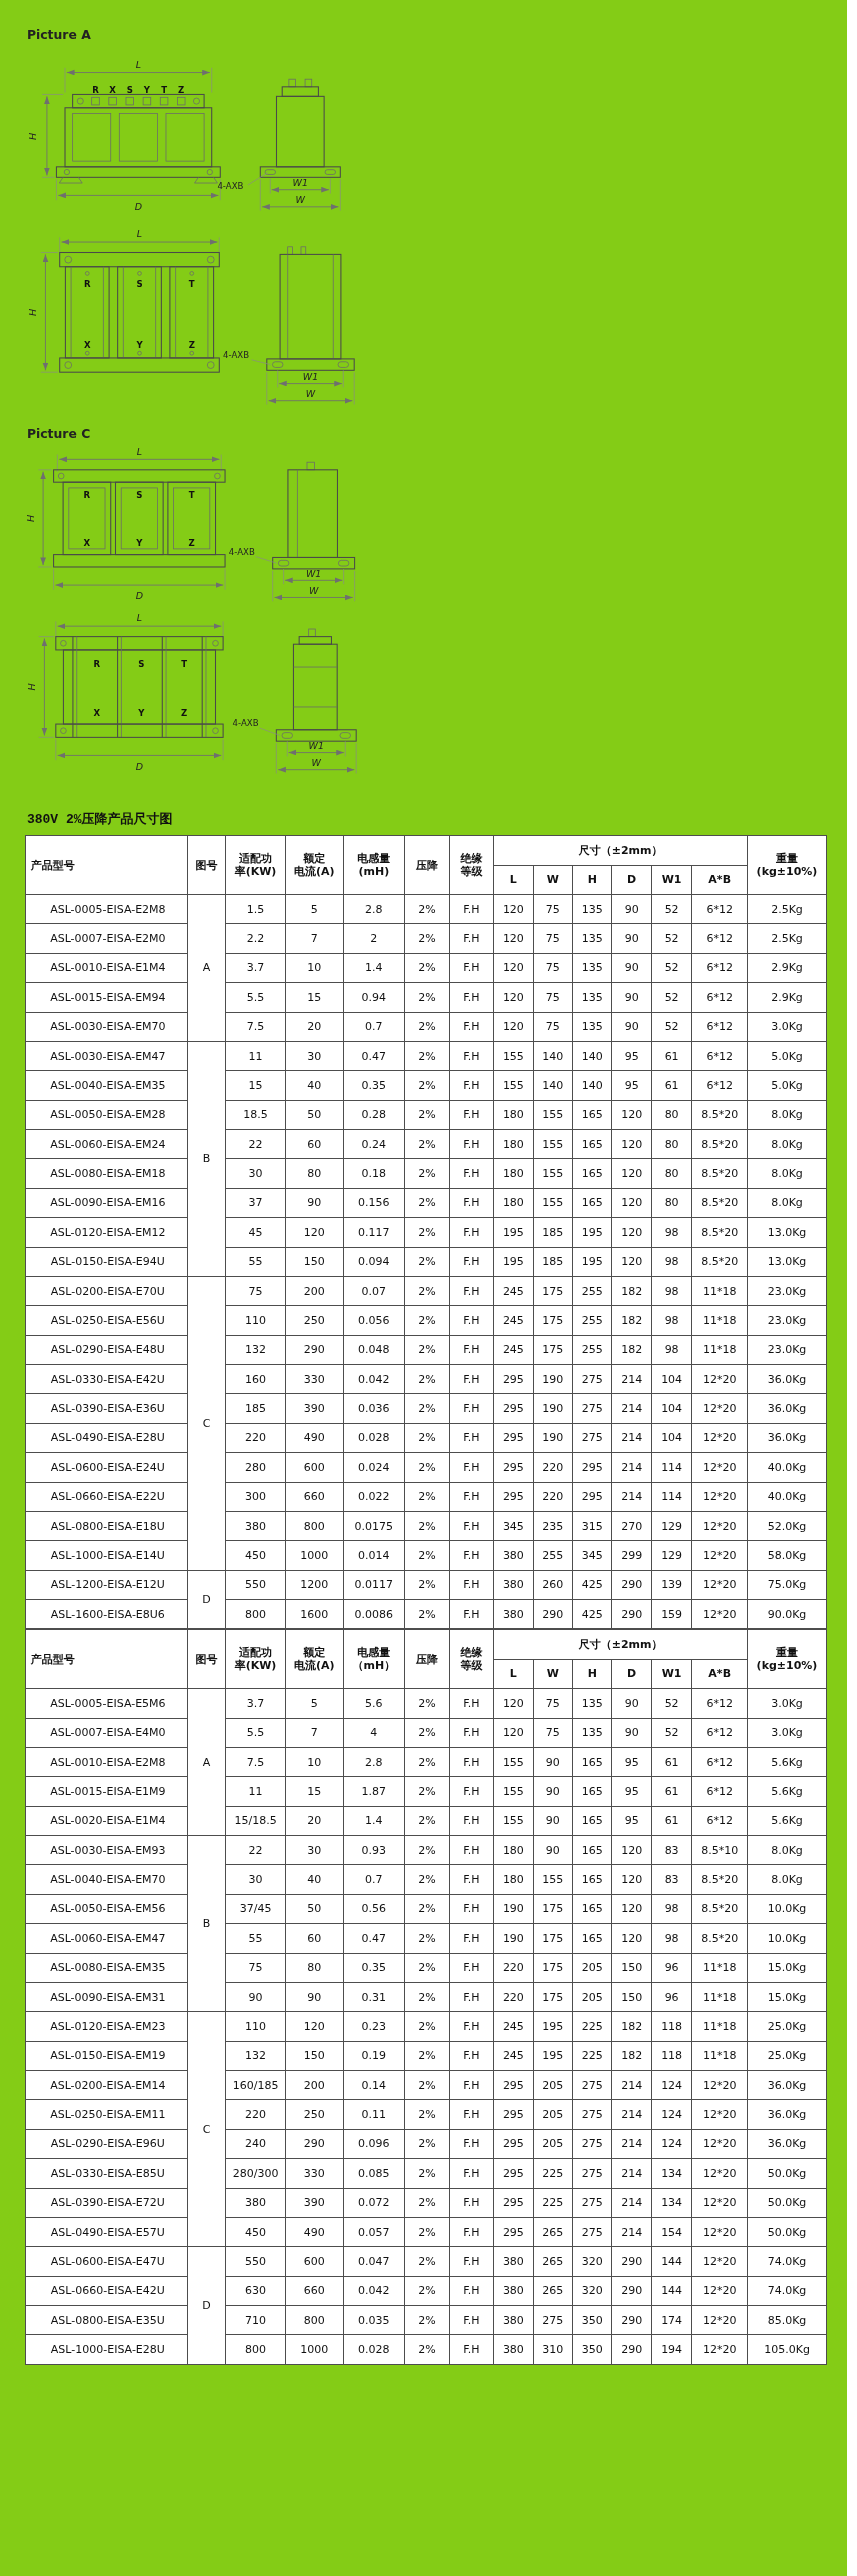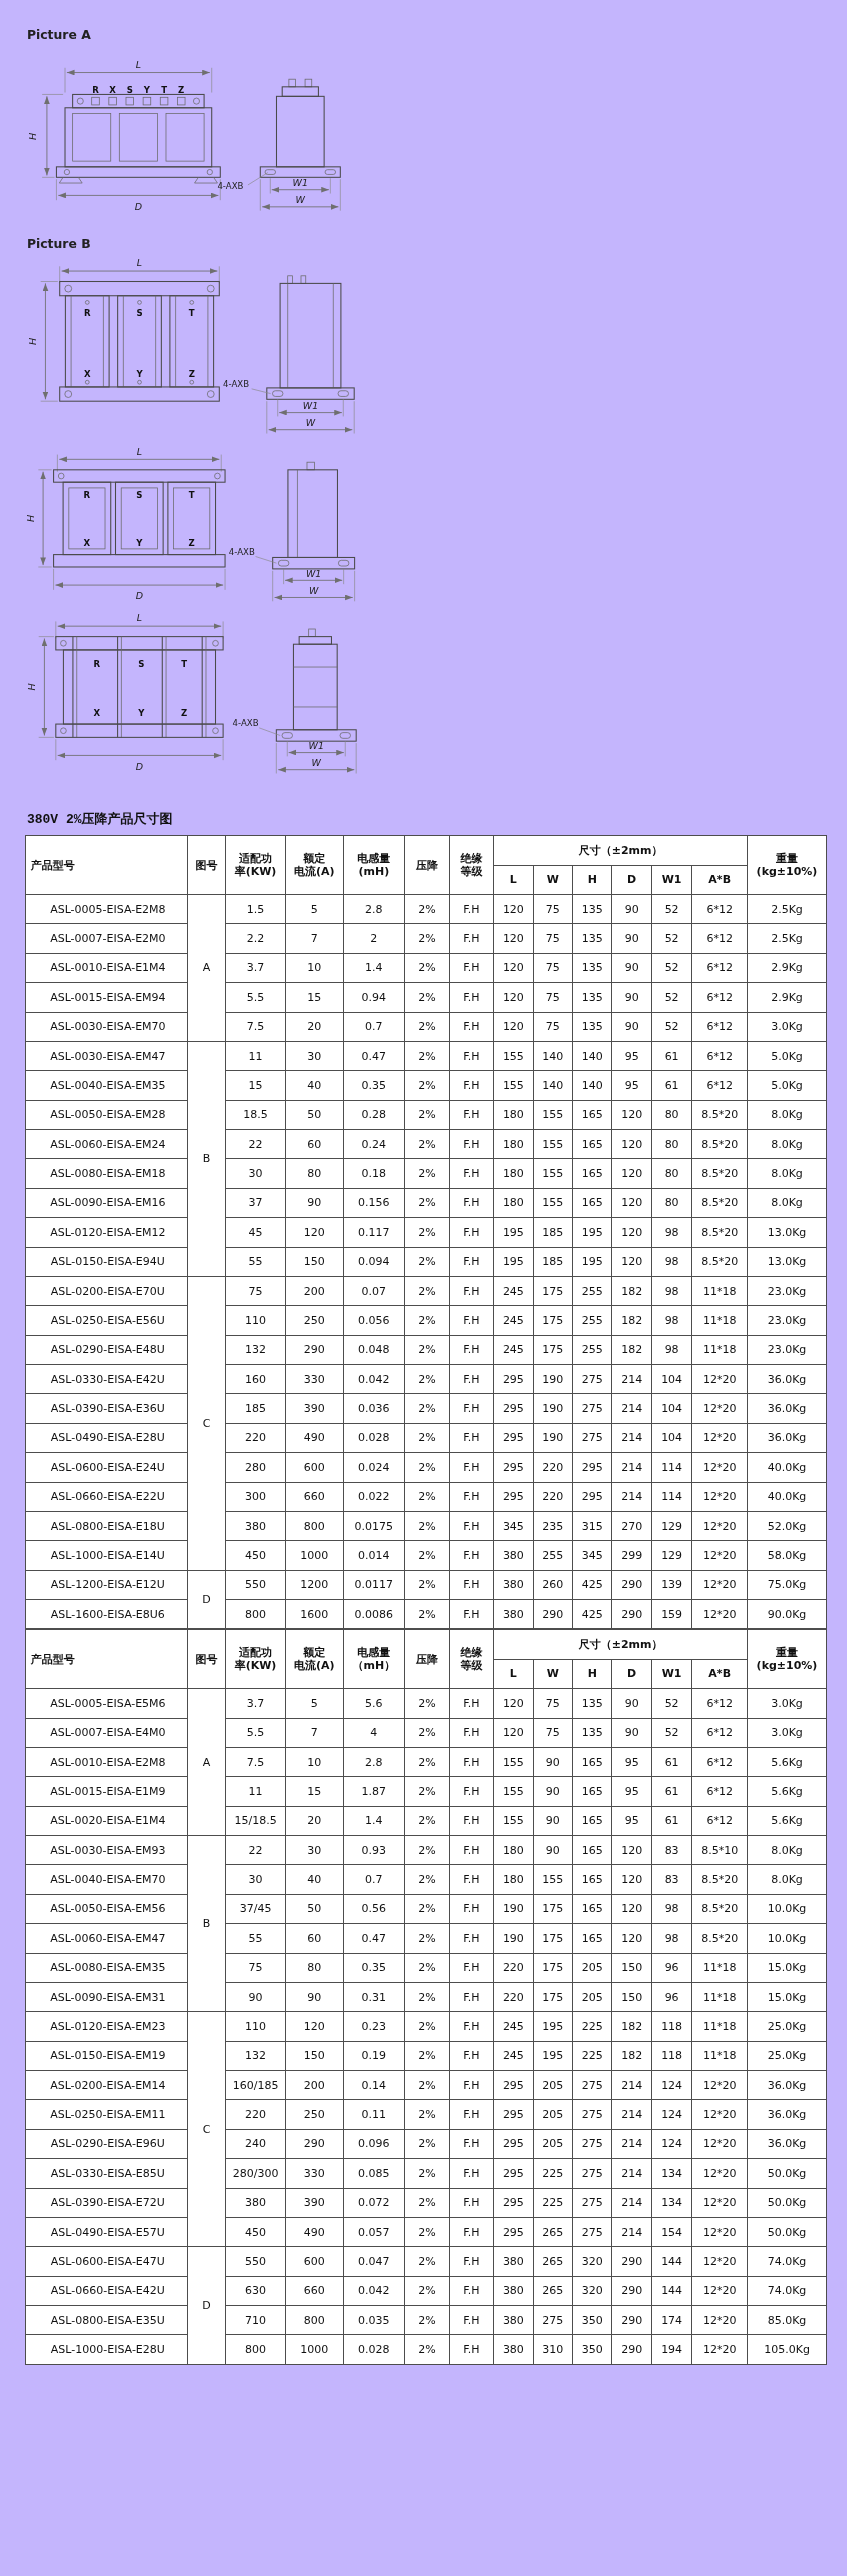--- a/index.html
+++ b/index.html
@@ -2,21 +2,21 @@
 <html style="font-size:15.2px"><head>
 <meta charset="utf-8">
 <style>
   * { margin:0; padding:0; box-sizing:border-box; }
   html,body { background:#ffffff; }
   body {
     width:857px;
     font-family:"DejaVu Sans","Liberation Sans",sans-serif;
     color:#111;
   }
-  .page { width:847px; min-height:2576px; padding:15.2px 25px 28.6px 25px; background:#c4b5fd; }
+  .page { width:847px; min-height:2576px; padding:15.2px 25px 28.6px 25px; background:#84cc16; }
 
   .pic-title { font-weight:bold; font-size:12.4px; margin:11.4px 0 1.9px 1.9px; color:#222; }
   .pic-block svg { display:block; }
 
   
   .ln   { fill:none; stroke:#4a4a4a; stroke-width:1.1; }
   .thin { fill:none; stroke:#6a6a6a; stroke-width:0.8; }
   .dim  { fill:none; stroke:#6f6f6f; stroke-width:0.9; }
   .ext  { fill:none; stroke:#8a8a8a; stroke-width:0.7; }
   .dimlbl { font-size:10px; font-style:italic; fill:#222; text-anchor:middle; }
@@ -106,21 +106,20 @@
         <text class="dimlbl" x="289" y="150">W1</text>
         <line class="ext" x1="247" y1="143" x2="247" y2="176"></line>
         <line class="ext" x1="331" y1="143" x2="331" y2="176"></line>
         <line class="dim" x1="249" y1="172" x2="329" y2="172" marker-start="url(#arA)" marker-end="url(#arA)"></line>
         <text class="dimlbl" x="289" y="168">W</text>
       </g>
     </svg>
   </div>
 
   <div class="pic-block">
-    <div class="pic-title">Picture B</div>
     <svg width="362" height="190" viewBox="0 0 380 200">
       <defs>
         <marker id="arB" markerWidth="9" markerHeight="7" refX="8" refY="3" orient="auto-start-reverse" markerUnits="userSpaceOnUse">
           <path d="M0,0 L8,3 L0,6 Z" fill="#6f6f6f"></path>
         </marker>
       </defs>
       <g>
         <line class="ext" x1="36" y1="14" x2="36" y2="32"></line>
         <line class="ext" x1="204" y1="14" x2="204" y2="32"></line>
         <line class="dim" x1="38" y1="19" x2="202" y2="19" marker-start="url(#arB)" marker-end="url(#arB)"></line>
@@ -174,20 +173,21 @@
         <text class="dimlbl" x="300" y="164">W1</text>
         <line class="ext" x1="254" y1="156" x2="254" y2="190"></line>
         <line class="ext" x1="346" y1="156" x2="346" y2="190"></line>
         <line class="dim" x1="256" y1="186" x2="344" y2="186" marker-start="url(#arB)" marker-end="url(#arB)"></line>
         <text class="dimlbl" x="300" y="182">W</text>
       </g>
     </svg>
   </div>
 
   <div class="pic-block">
+    <div class="pic-title">Picture C</div>
     <svg width="362" height="167" viewBox="0 0 380 175">
       <defs>
         <marker id="arC" markerWidth="9" markerHeight="7" refX="8" refY="3" orient="auto-start-reverse" markerUnits="userSpaceOnUse">
           <path d="M0,0 L8,3 L0,6 Z" fill="#6f6f6f"></path>
         </marker>
       </defs>
       <g>
         <line class="ext" x1="34" y1="12" x2="34" y2="30"></line>
         <line class="ext" x1="206" y1="12" x2="206" y2="30"></line>
         <line class="dim" x1="36" y1="17" x2="204" y2="17" marker-start="url(#arC)" marker-end="url(#arC)"></line>

